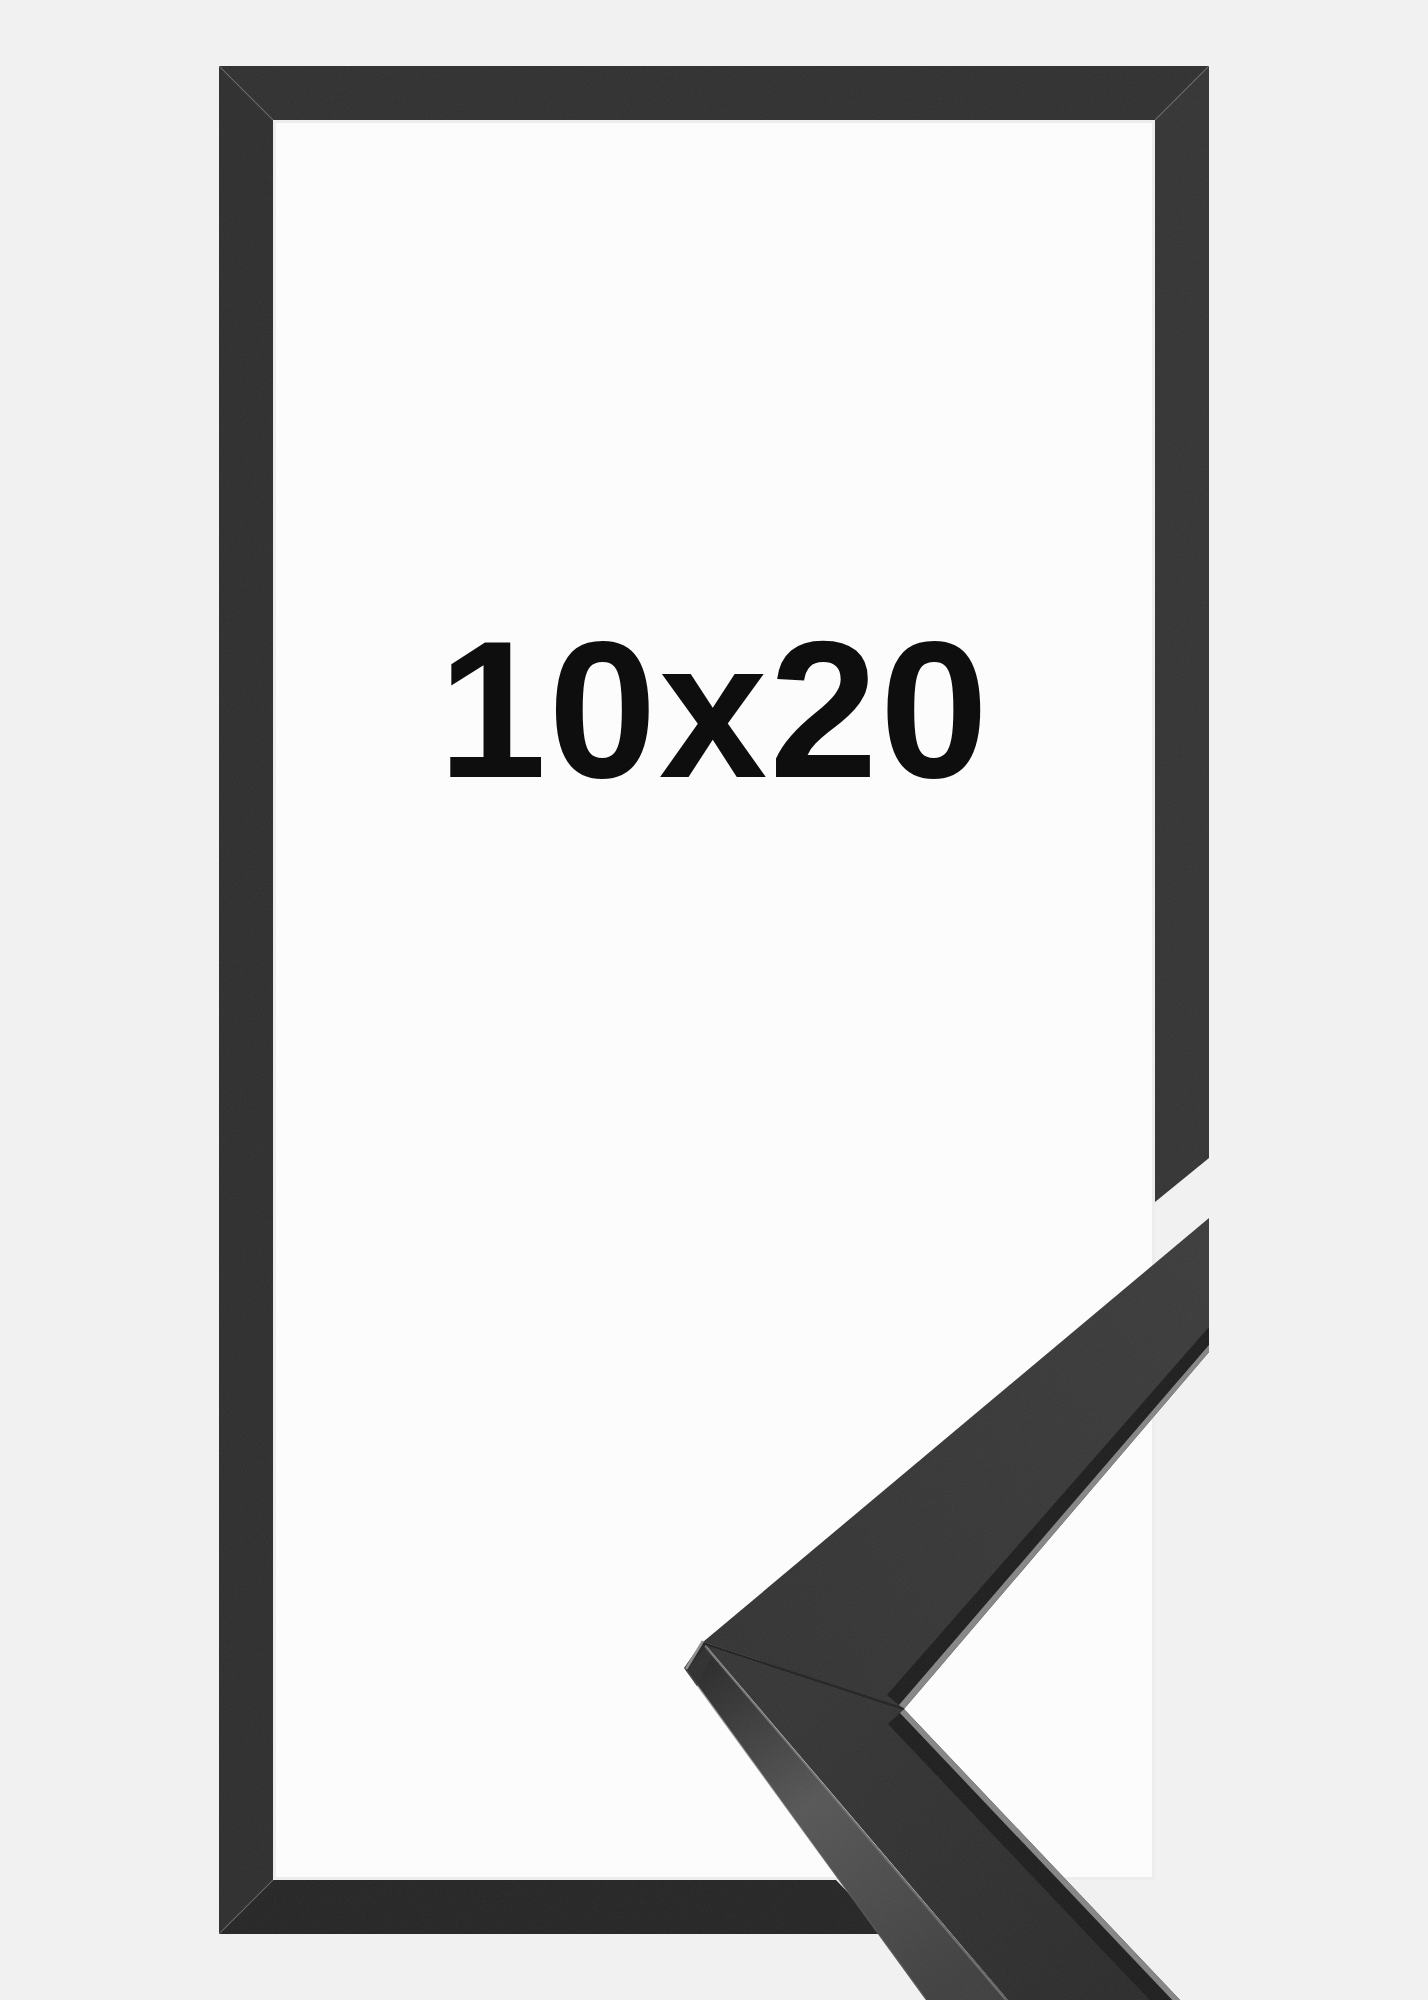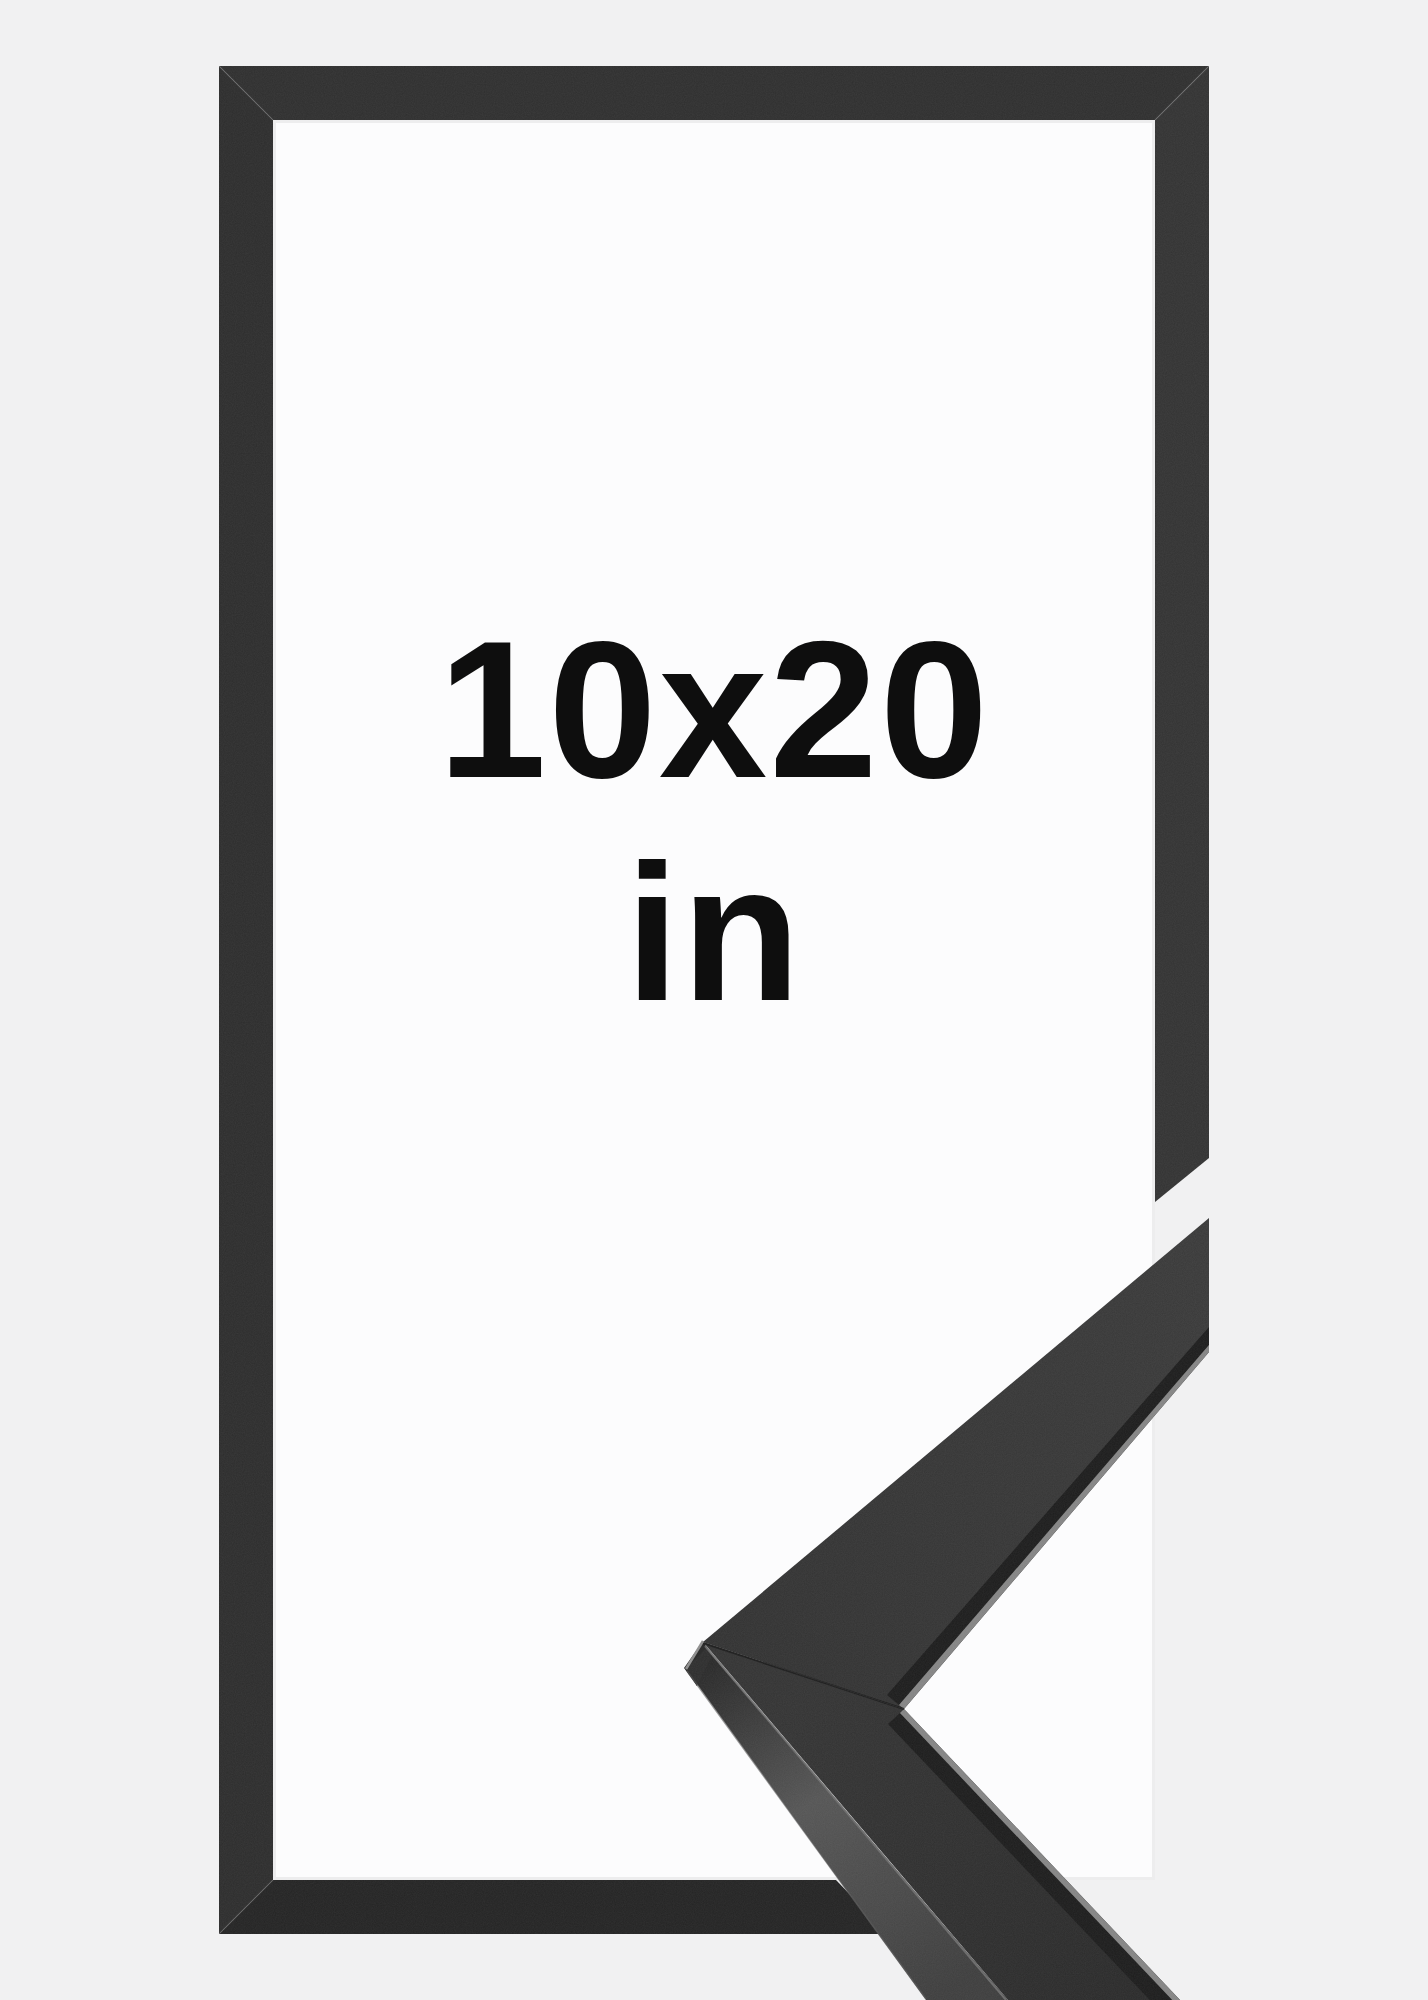--- a/index.html
+++ b/index.html
@@ -119,16 +119,15 @@
       <polygon points="219,66 273,120 273,1880 219,1934" fill="#fff"></polygon>
       <polygon points="219,1934 273,1880 836,1880 888,1934" fill="#fff"></polygon>
       <polygon points="703,1642 1209,1218 1209,1352 904,1709" fill="#fff"></polygon>
       <polygon points="703,1642 904,1709 1180,2000 1008,2000" fill="#fff"></polygon>
       <polygon points="706,1648 1008,2000 926,2000 686,1669" fill="#fff"></polygon>
     </g>
   </svg>
 
   <div class="size-label">
     <span class="line1">10x20</span>
-    <span class="line2">in</span>
   </div>
 
 </div>
 
 </body></html>

